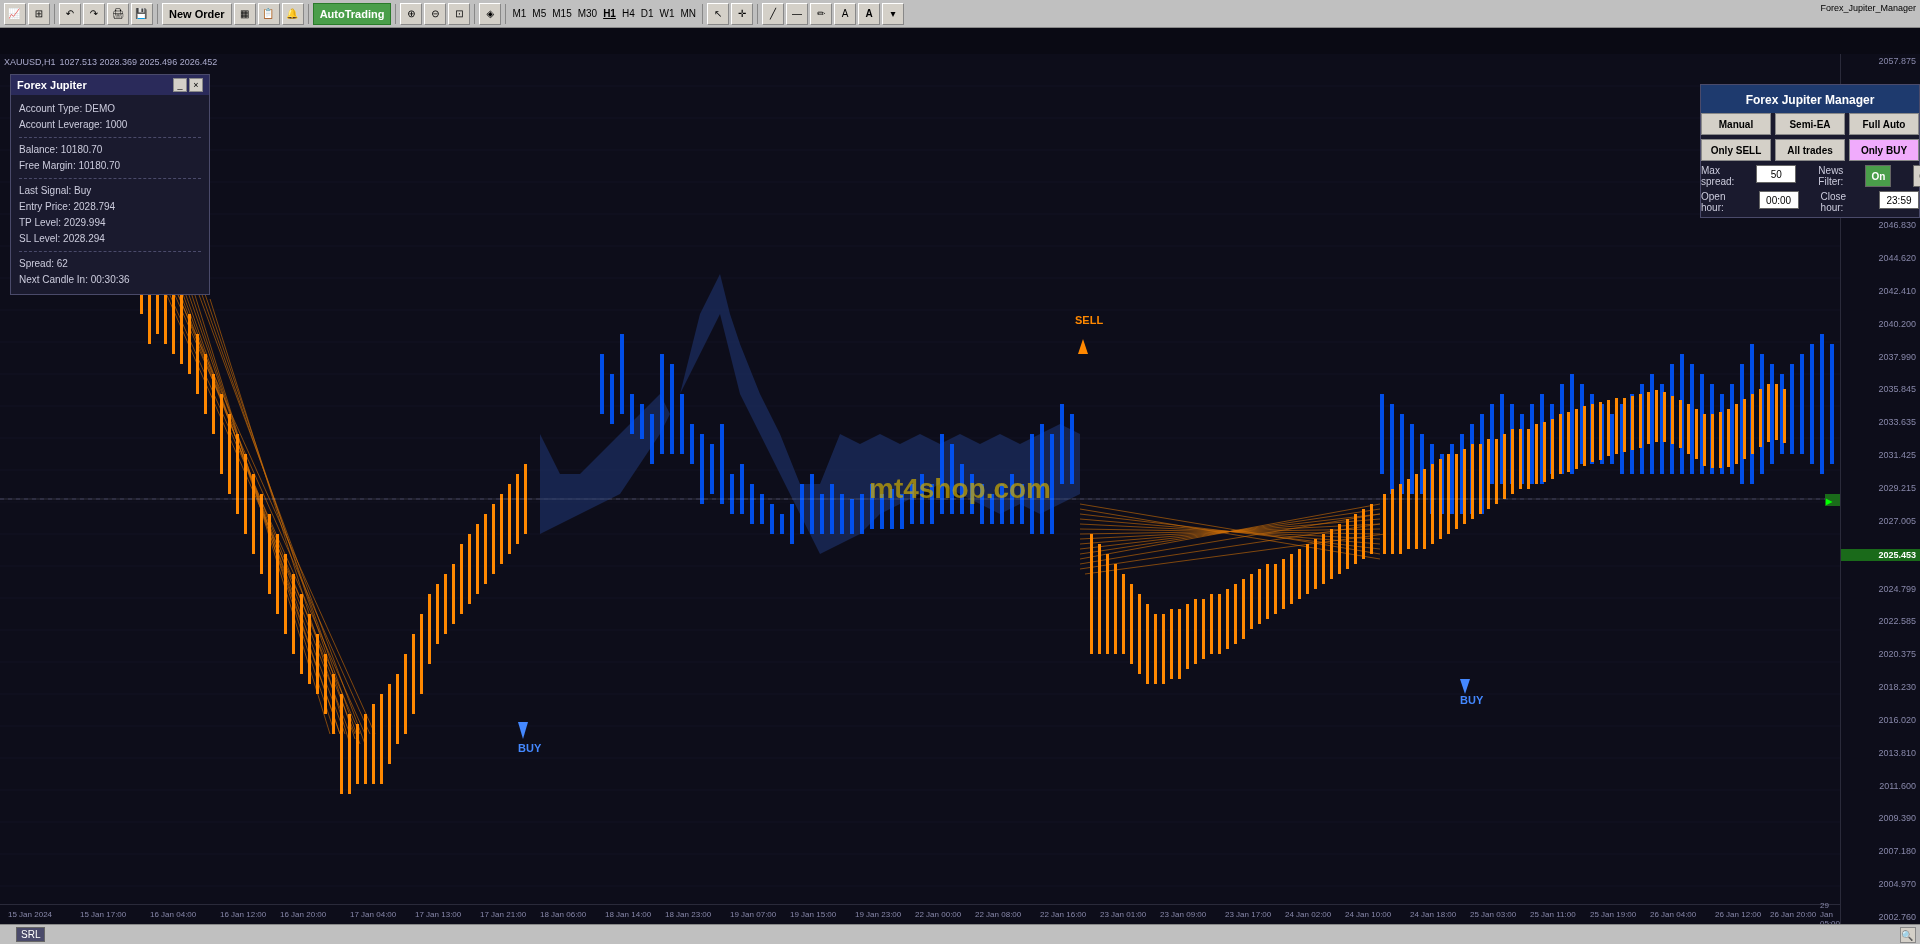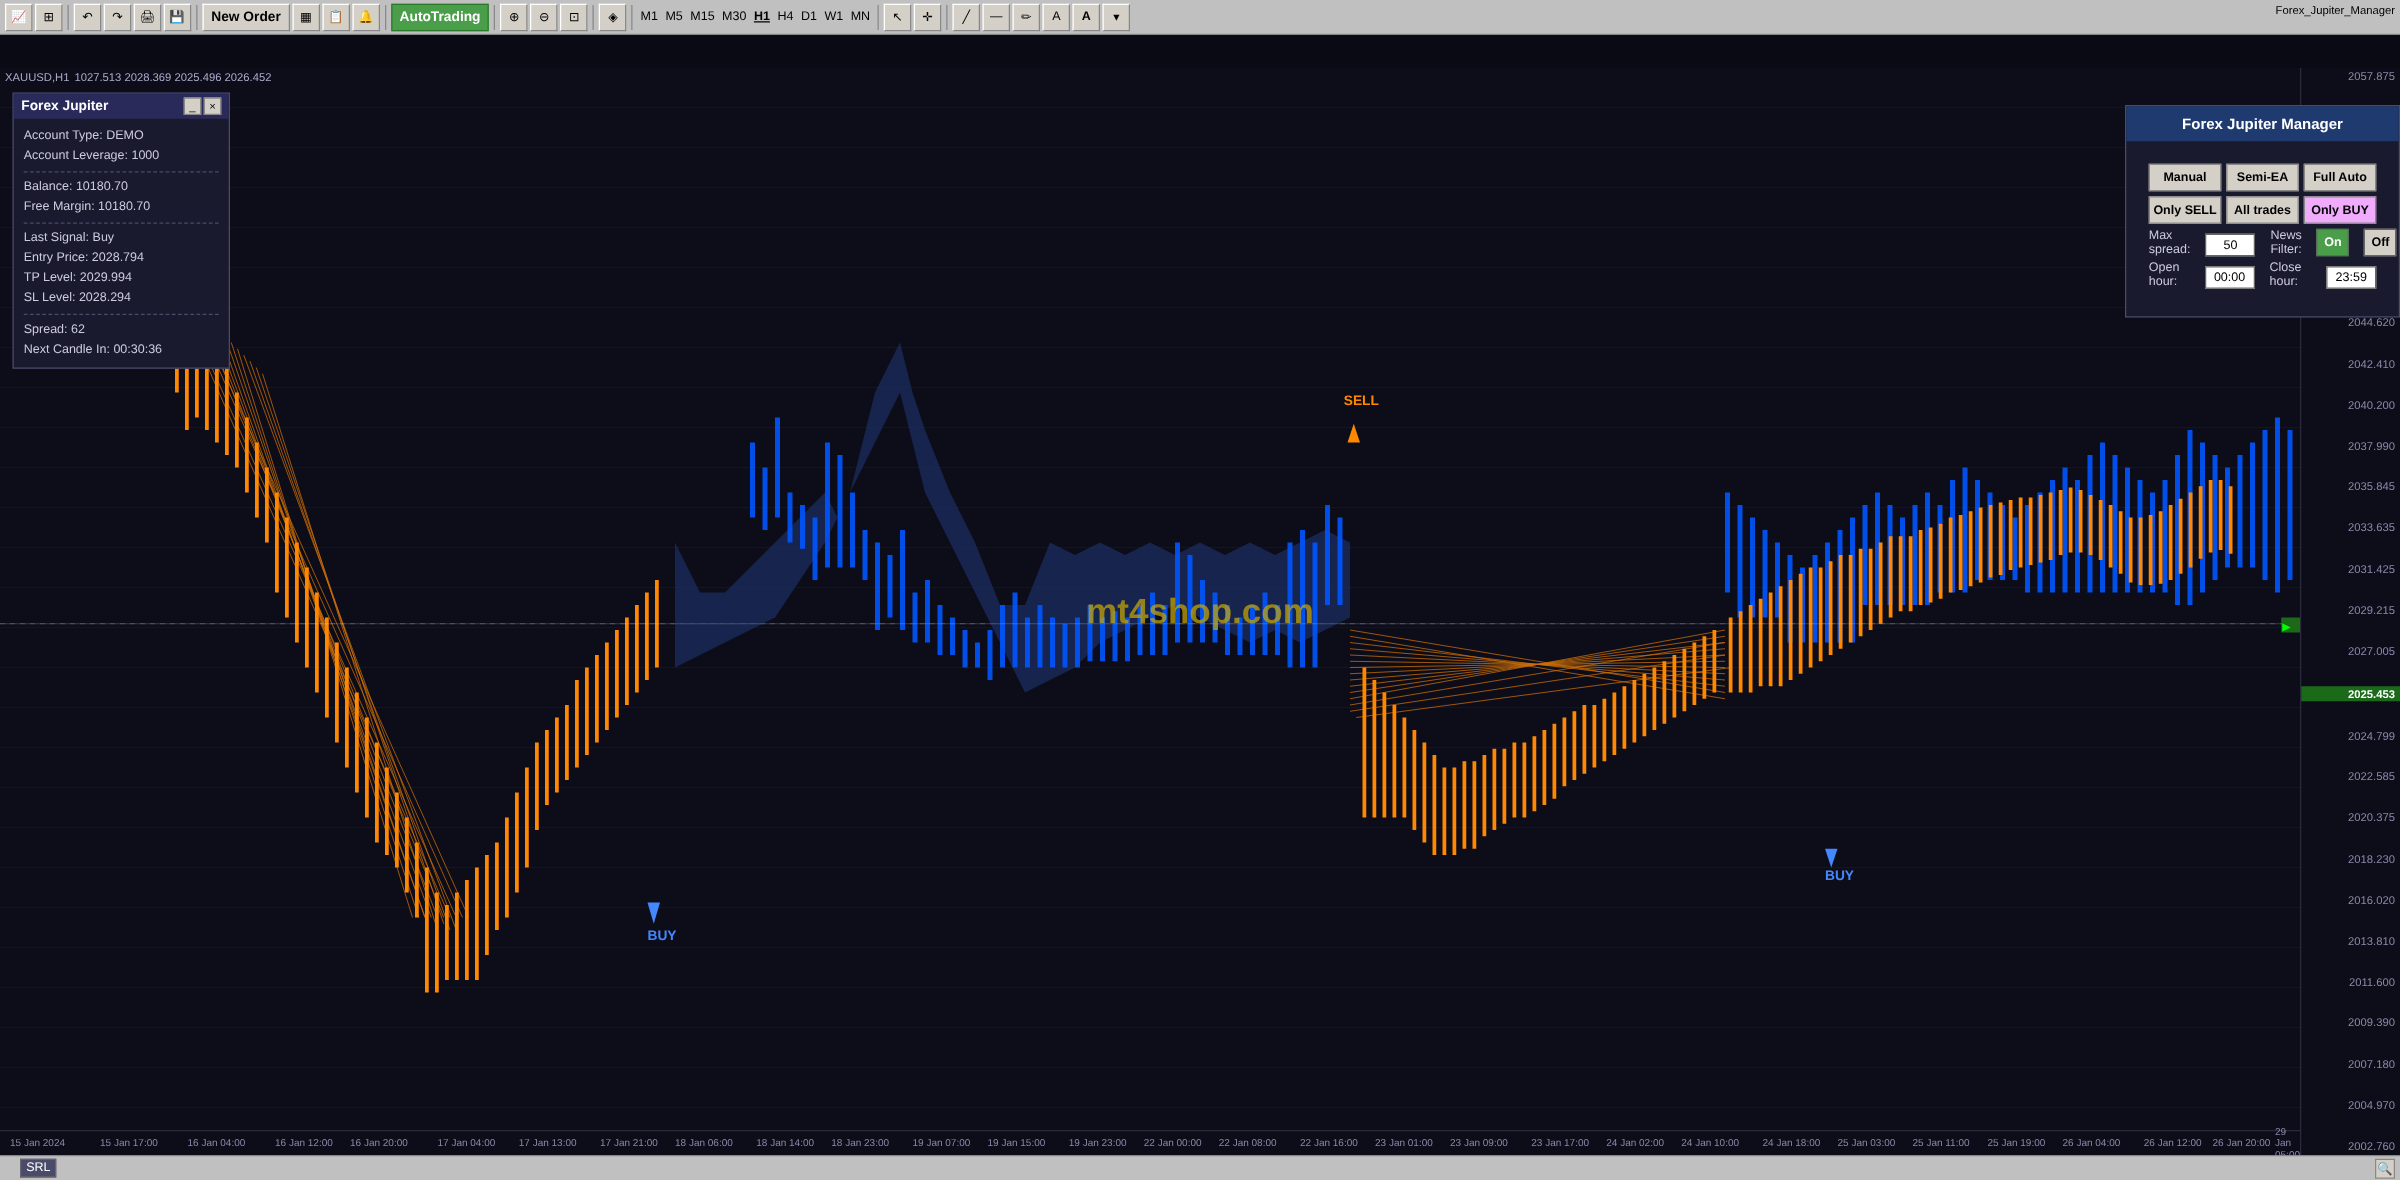--- a/index.html
+++ b/index.html
@@ -140,21 +140,21 @@
       padding: 0 4px;
       gap: 4px;
       z-index: 10;
     }
 
     
     #info-panel {
       position: absolute;
       top: 20px;
       left: 10px;
-      width: 174px;
+      width: 200px;
       background: #1a1a2e;
       border: 1px solid #4a4a6a;
       z-index: 50;
     }
     #info-panel-header {
       background: #2a2a5a;
       display: flex;
       align-items: center;
       justify-content: space-between;
       padding: 3px 6px;
@@ -205,21 +205,21 @@
       padding: 5px 8px;
       text-align: center;
     }
     #manager-panel-header span {
       color: #ffffff;
       font-size: 12px;
       font-weight: bold;
       margin-top: 44px;
     }
     #manager-panel-content {
-      padding: 18px;
+      padding: 0;
     }
     .manager-row {
       display: flex;
       gap: 4px;
       margin-bottom: 4px;
       justify-content: center;
     }
     .mgr-btn {
       flex: 1;
       height: 22px;
@@ -232,22 +232,22 @@
       justify-content: center;
     }
     .mgr-btn.manual { background: #d4d0c8; color: #000; border-color: #888; }
     .mgr-btn.semi-ea { background: #d4d0c8; color: #000; border-color: #888; }
     .mgr-btn.full-auto { background: #d4d0c8; color: #000; border-color: #888; }
     .mgr-btn.only-sell { background: #d4d0c8; color: #000; border-color: #888; }
     .mgr-btn.all-trades { background: #d4d0c8; color: #000; border-color: #888; }
     .mgr-btn.only-buy { background: #f0abfc; color: #000; border-color: #888; }
     .mgr-settings-row {
       display: flex;
-      align-items: flex-end;
-      gap: 12px;
+      align-items: flex-start;
+      gap: 22px;
       margin-bottom: 4px;
       font-size: 10px;
       color: #ccccdd;
     }
     .mgr-input {
       width: 40px;
       height: 18px;
       background: #fff;
       border: 1px solid #666;
       font-size: 10px;

